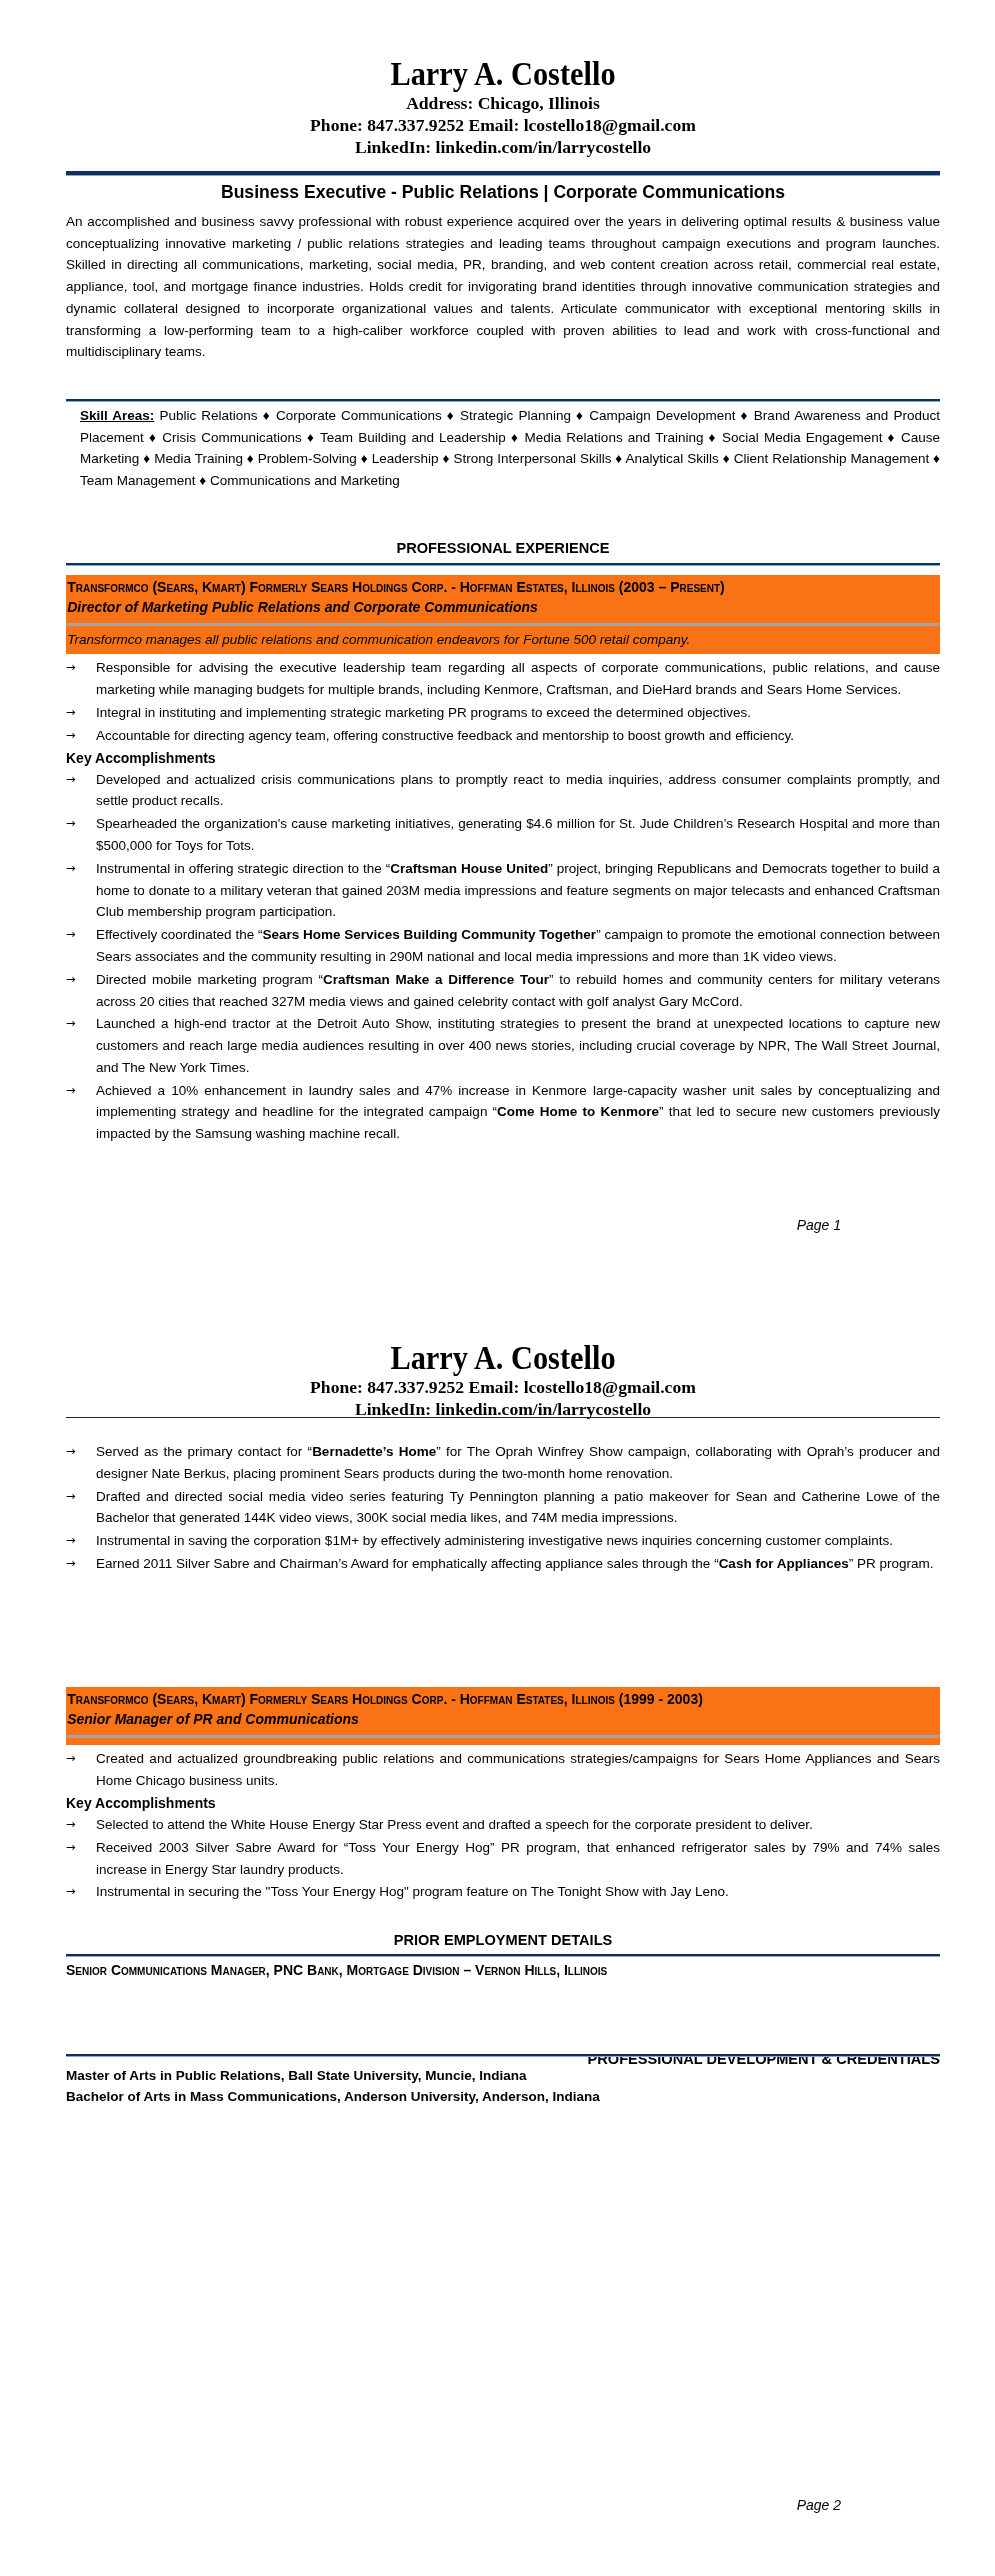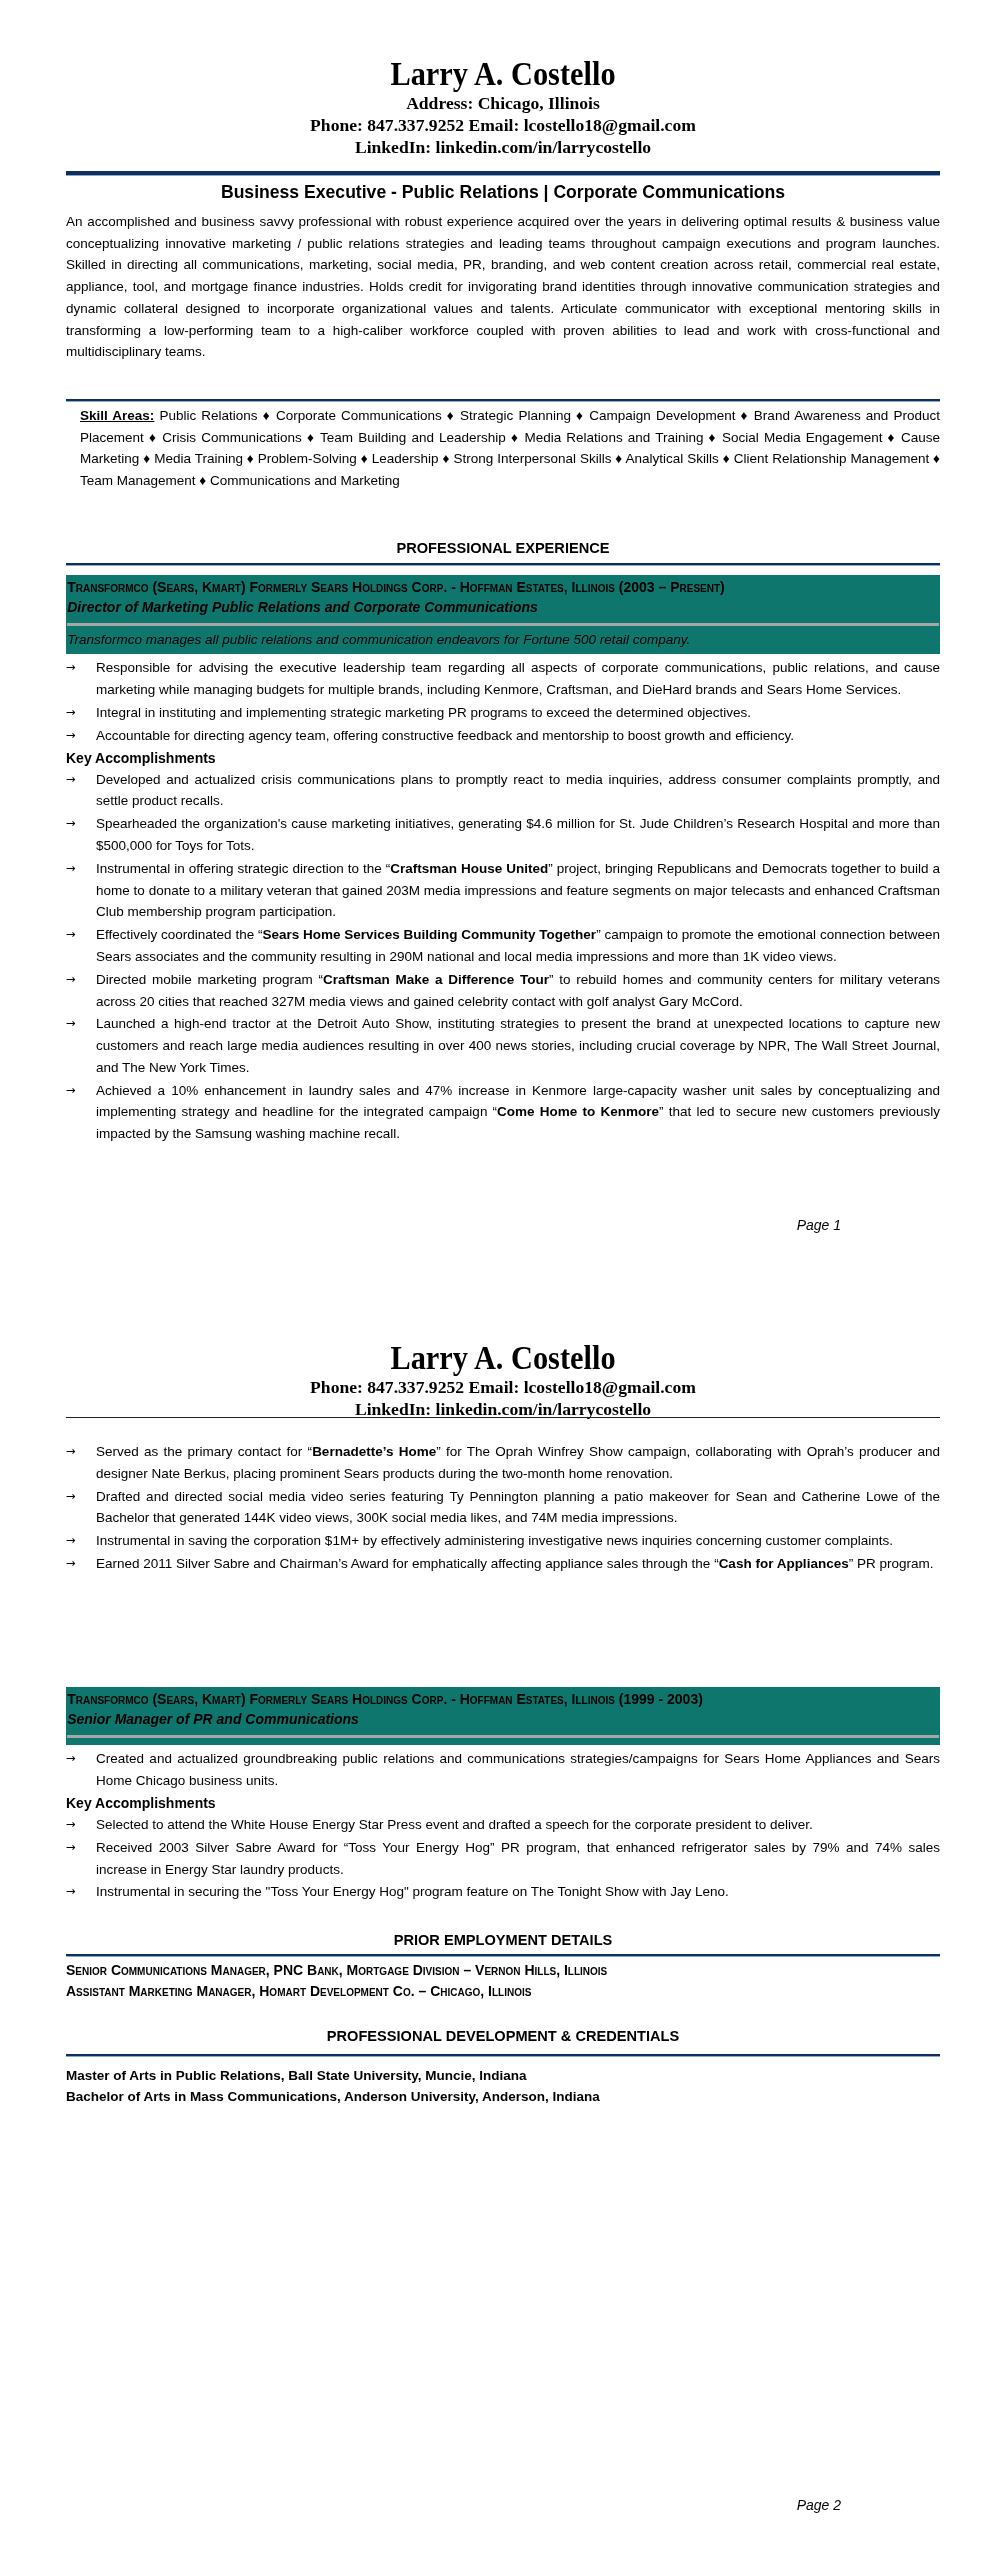--- a/index.html
+++ b/index.html
@@ -16,21 +16,21 @@
   .rule-black { height: 1.2px; background: #222; }
 
   .tagline { font-weight: bold; font-size: 17.6px; text-align: center; line-height: 26px; }
   .summary { font-size: 13.5px; line-height: 21.7px; text-align: justify; }
 
   .skills { font-size: 13.5px; line-height: 21.7px; text-align: justify; padding-left: 14px; }
   .skills .lbl { font-weight: bold; text-decoration: underline; }
 
   .section-head { font-weight: bold; font-size: 14.6px; text-align: center; line-height: 23.4px; }
 
-  .job-band { background: #0f766e; padding: 2.3px 1.2px 3.5px 1.2px; }
+  .job-band { background: #f97316; padding: 2.3px 1.2px 3.5px 1.2px; }
   .job-company { font-weight: bold; font-size: 14px; font-variant: small-caps; line-height: 20px; }
   .job-title { font-weight: bold; font-style: italic; font-size: 14px; line-height: 21px; }
   .band-rule { height: 2.9px; background: #a6a6a6; margin: 4.7px 0 3.5px 0; }
   .job-desc { font-style: italic; font-size: 13.5px; line-height: 21px; }
 
   ul.bullets { list-style: none; margin: 0; padding: 0; }
   ul.bullets li { position: relative; padding-left: 30px; font-size: 13.5px; line-height: 21.7px; text-align: justify; margin-bottom: 1.2px; }
   ul.bullets li .arrow { position: absolute; left: 0; top: 0; width: 23.4px; font-family: "DejaVu Sans", sans-serif; font-size: 11.7px; }
   ul.bullets li b { font-weight: bold; margin-top: 39px; }
 
@@ -128,24 +128,23 @@
       <li><span class="arrow">→</span><span>Selected to attend the White House Energy Star Press event and drafted a speech for the corporate president to deliver.</span></li>
       <li><span class="arrow">→</span><span>Received 2003 Silver Sabre Award for “Toss Your Energy Hog” PR program, that enhanced refrigerator sales by 79% and 74% sales increase in Energy Star laundry products.</span></li>
       <li><span class="arrow">→</span><span>Instrumental in securing the "Toss Your Energy Hog" program feature on The Tonight Show with Jay Leno.</span></li>
     </ul>
   </div>
 
   <div class="content section-head" style="top:641px;">PRIOR EMPLOYMENT DETAILS</div>
   <div class="content rule-navy" style="top:666px; height:2.3px;"></div>
   <div class="content" style="top:672px;">
     <div class="prior-line">Senior Communications Manager, PNC Bank, Mortgage Division – Vernon Hills, Illinois</div>
-    <div class="prior-line">Assistant Marketing Manager, Homart Development Co. – Chicago, Illinois</div>
   </div>
 
-  <div class="content section-head" style="top:737px;">PROFESSIONAL DEVELOPMENT &amp; CREDENTIALS</div>
+  <div class="content section-head" style="top:760px;text-align:right;">PROFESSIONAL DEVELOPMENT &amp; CREDENTIALS</div>
   <div class="content rule-navy" style="top:766px; height:2.3px;"></div>
   <div class="content" style="top:777px;">
     <div class="edu-line">Master of Arts in Public Relations, Ball State University, Muncie, Indiana</div>
     <div class="edu-line">Bachelor of Arts in Mass Communications, Anderson University, Anderson, Indiana</div>
   </div>
 
   <div class="page-num" style="top:1209px;">Page 2</div>
 </div>
 
 

